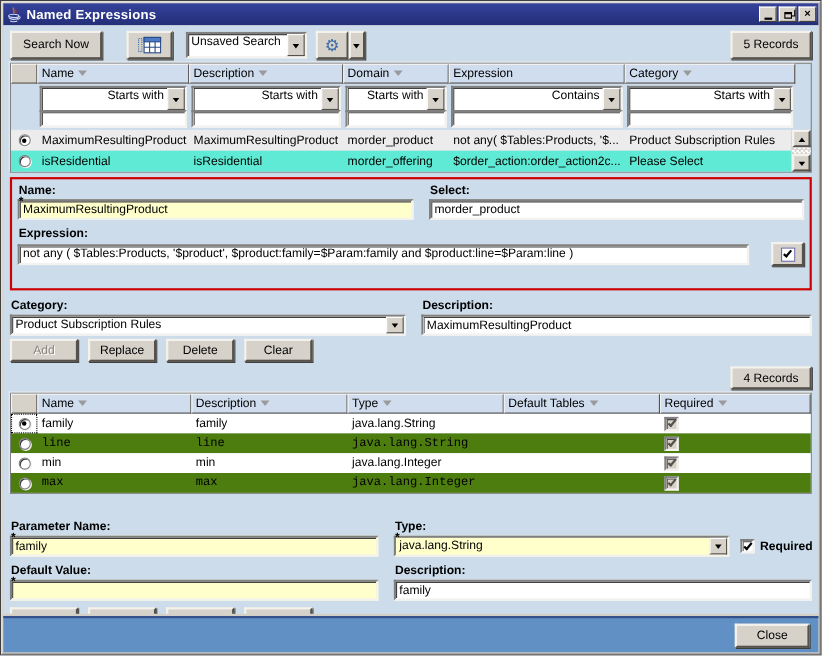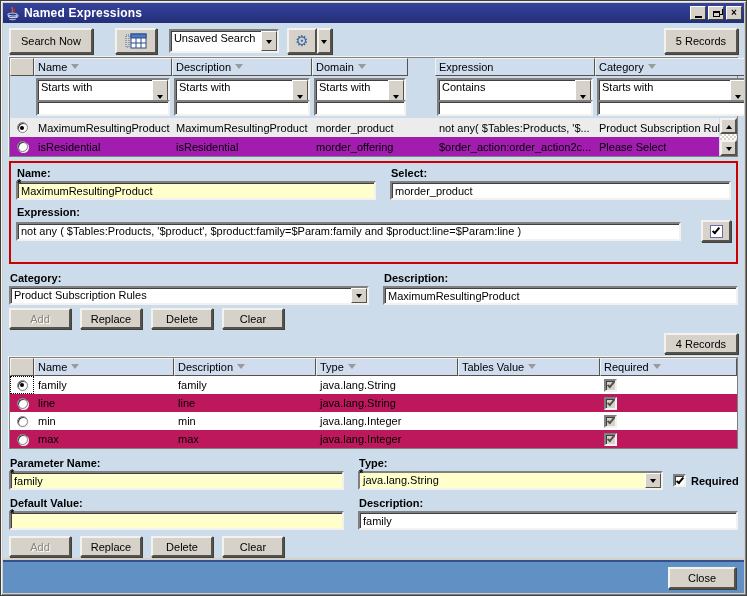--- a/index.html
+++ b/index.html
@@ -76,31 +76,31 @@
   .gear-arrow-btn{ width:15px; height:24px; padding:0; display:flex; align-items:center; justify-content:center;}
   .gear-glyph{ color:#3a6aa8; font-size:15px; line-height:1; font-family:"DejaVu Sans", sans-serif;}
   .records-btn{ margin-left:auto; height:24px; display:flex; align-items:center;}
   
   .rtable{ border:1px solid #808080; background:#ccdceb; box-shadow:-1px -1px 0 #f4f2ee; }
   .trow{ display:flex; }
   .hcell{ background:#cfddee; border:1px solid; border-color:#f4f2ee #55524c #55524c #f4f2ee;
     height:18px; display:flex; align-items:center; padding:0 3px; overflow:hidden; white-space:nowrap;}
   .hcell.gray{ background:#d6d2ca; }
   .fcell{ height:24px; padding:2px 2px 1px 2px; }
-  .fcell .combo{ height:36px; }
+  .fcell .combo{ height:24px;text-align:right; }
   .icell{ height:18px; padding:0 2px 2px 2px; }
   .icell .sunken{ height:16px; }
-  .drow{ height:19px; display:flex; align-items:center; background:#a21caf; }
+  .drow{ height:19px; display:flex; align-items:center; background:#5eead4; }
   .drow.alt{ background:#ececec; }
   .dcell{ padding:0 4px; white-space:nowrap; overflow:hidden; height:100%; display:flex; align-items:center;}
   .radcell{ display:flex; align-items:center; justify-content:center; height:100%;}
   .radcell.focus{ outline:1px dotted #000; outline-offset:-1px; }
   
   .c0{width:24px; flex:0 0 24px;} .c1{width:138px; flex:0 0 138px;} .c2{width:140px; flex:0 0 140px;}
-  .c3{width:96px; flex:0 0 96px;} .c4{width:160px; flex:0 0 160px;margin-left:27px;} .c5{width:155px; flex:0 0 155px;}
+  .c3{width:96px; flex:0 0 96px;} .c4{width:160px; flex:0 0 160px;} .c5{width:155px; flex:0 0 155px;}
   .rows-wrap{ position:relative; padding-right:18px; background:#ccdceb;}
   .vscroll{ position:absolute; right:0; top:0; bottom:0; width:17px; display:flex; flex-direction:column;}
   .sbtn{ height:16px; flex:0 0 16px; background:#d6d2ca; border:2px solid; border-color:#f4f2ee #55524c #55524c #f4f2ee;
     display:flex; align-items:center; justify-content:center; padding:0;}
   .arr-up{ width:0; height:0; border:3px solid transparent; border-bottom:4px solid #000; margin-bottom:2px;}
   .strack{ flex:1; background:conic-gradient(#fff 25%, #d6d2ca 0 50%, #fff 0 75%, #d6d2ca 0); background-size:4px 4px;}
   
   .redbox{ border:2px solid #cc0000; margin-top:4px; padding:2px 5px 20px 5px; }
   .two-col{ display:flex; gap:14px; }
   .col-a{ flex:0 0 360px; width:360px; }
@@ -116,23 +116,23 @@
   .chk-row{ display:flex; align-items:center; gap:5px; margin:7px 0 4px 1px; font-weight:bold;}
   .btn-row{ display:flex; gap:9px; margin:3px 0 2px 0;}
   .btn-row .btn{ min-width:62px; height:21px; padding:1px 8px;}
   .records-row{ display:flex; justify-content:flex-end; margin:2px 0 3px 0;}
   .records-row .records-btn{ margin-left:auto; height:21px;}
   
   .ptable{ border:1px solid #808080; background:#ccdceb; box-shadow:-1px -1px 0 #f4f2ee;}
   .p0{width:24px; flex:0 0 24px;} .p1{width:140px; flex:0 0 140px;} .p2{width:142px; flex:0 0 142px;}
   .p3{width:142px; flex:0 0 142px;} .p4{width:142px; flex:0 0 142px;} .p5{flex:1;}
   .prow{ height:18px; display:flex; align-items:center; background:#fff;}
-  .prow.alt{ background:#be185d; }
-  
-  .pform{ margin-top:6px; }
+  .prow.alt{ background:#4d7c0f;font-family:Liberation Mono, monospace; }
+  
+  .pform{ margin-top:22px; }
   .pf-col-a{ flex:0 0 335px; width:335px; }
   .pf-col-b{ flex:1; display:flex; flex-direction:column;}
   .type-row{ display:flex; align-items:flex-end; gap:10px;}
   .type-combo-wrap{ flex:0 0 305px; width:305px; position:relative;}
   .req-chk{ display:flex; align-items:center; gap:5px; font-weight:bold; padding-bottom:3px;}
   
   .footer{ flex:0 0 33px; height:33px; background:#6090c4; border-top:2px solid; border-color:#36508c;
     display:flex; align-items:center; justify-content:flex-end; padding:0 8px; margin-top:2px;}
   .footer .btn{ min-width:68px; height:22px; }
   svg{ display:block; }
@@ -383,21 +383,21 @@
           </span>
         <span class="hcell p2">
             <span>Description</span>
             <span class="funnel"></span>
           </span>
         <span class="hcell p3">
             <span>Type</span>
             <span class="funnel"></span>
           </span>
         <span class="hcell p4">
-            <span>Tables Value</span>
+            <span>Default Tables</span>
             <span class="funnel"></span>
           </span>
         <span class="hcell p5">
             <span>Required</span>
             <span class="funnel"></span>
           </span>
       </div>
       <div class="prow">
         <span class="radcell p0 focus">
             <span class="radio on">

